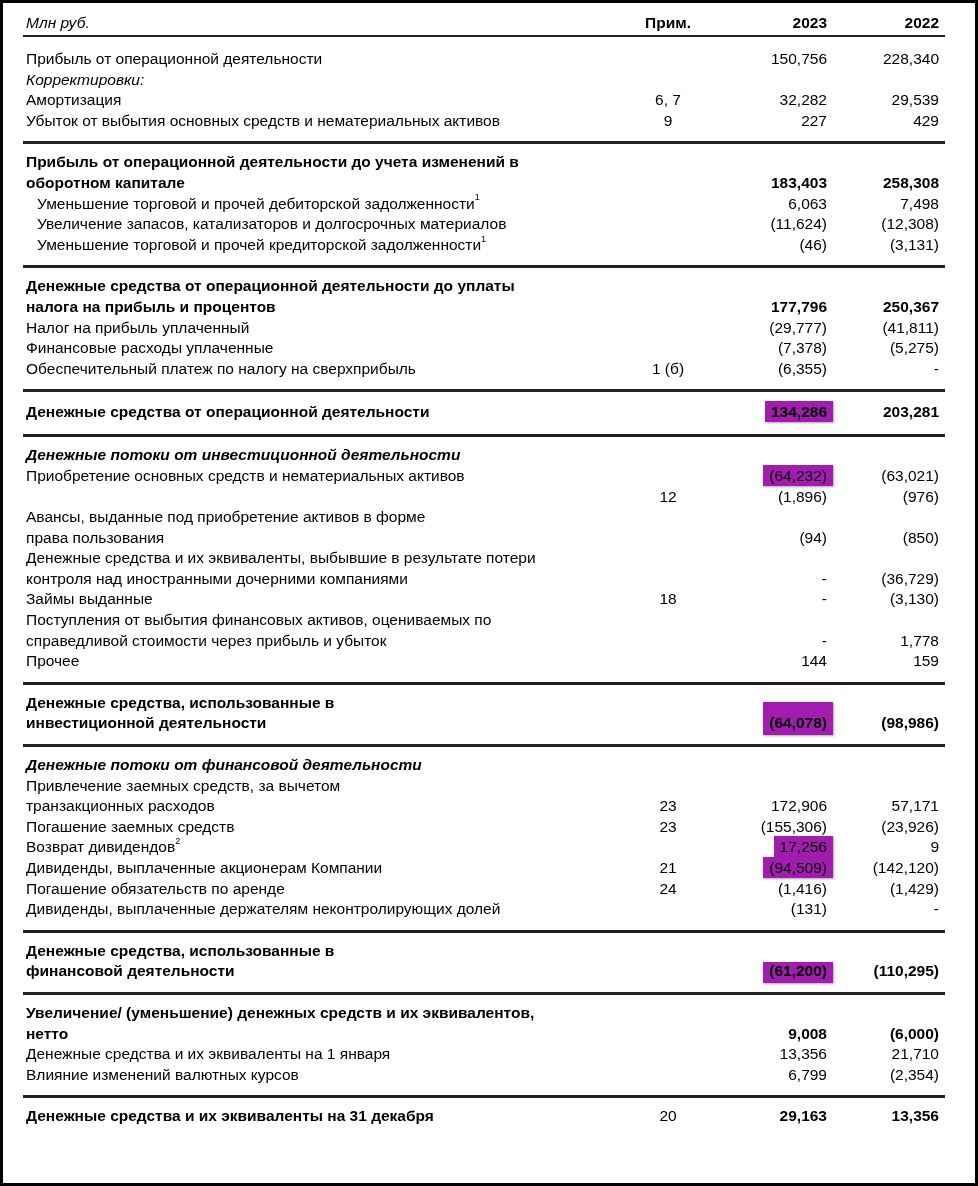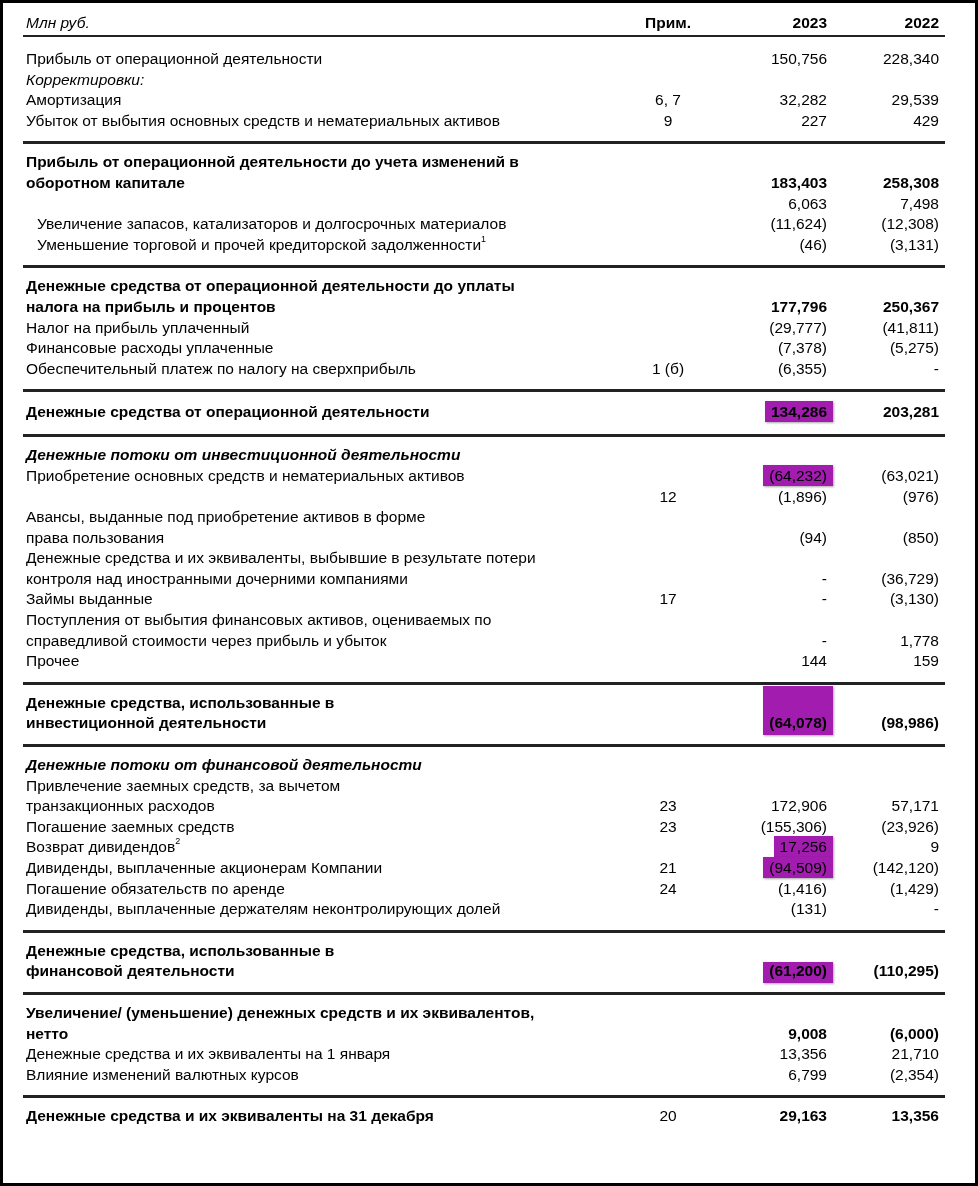--- a/index.html
+++ b/index.html
@@ -70,20 +70,21 @@
 
   <div class="row b">
         <span class="lbl">Прибыль от операционной деятельности до учета изменений в</span>
       </div>
   <div class="row b">
         <span class="lbl">оборотном капитале</span>
         <span class="v23">183,403</span>
         <span class="v22">258,308</span>
       </div>
   <div class="row">
+        <span class="lbl ind"><span>Уменьшение торговой и прочей дебиторской задолженности</span><sup>1</sup></span>
         <span class="v23">6,063</span>
         <span class="v22">7,498</span>
       </div>
   <div class="row">
         <span class="lbl ind">Увеличение запасов, катализаторов и долгосрочных материалов</span>
         <span class="v23">(11,624)</span>
         <span class="v22">(12,308)</span>
       </div>
   <div class="row">
         <span class="lbl ind"><span>Уменьшение торговой и прочей кредиторской задолженности</span><sup>1</sup></span>
@@ -149,21 +150,21 @@
   <div class="row">
         <span class="lbl">Денежные средства и их эквиваленты, выбывшие в результате потери</span>
       </div>
   <div class="row">
         <span class="lbl">контроля над иностранными дочерними компаниями</span>
         <span class="v23">-</span>
         <span class="v22">(36,729)</span>
       </div>
   <div class="row">
         <span class="lbl">Займы выданные</span>
-        <span class="note">17</span>
+        <span class="note">18</span>
         <span class="v23">-</span>
         <span class="v22">(3,130)</span>
       </div>
   <div class="row">
         <span class="lbl">Поступления от выбытия финансовых активов, оцениваемых по</span>
       </div>
   <div class="row">
         <span class="lbl">справедливой стоимости через прибыль и убыток</span>
         <span class="v23">-</span>
         <span class="v22">1,778</span>
@@ -173,21 +174,21 @@
         <span class="v23">144</span>
         <span class="v22">159</span>
       </div>
   <div class="sep"></div>
 
   <div class="row b">
         <span class="lbl">Денежные средства, использованные в</span>
       </div>
   <div class="row b">
         <span class="lbl">инвестиционной деятельности</span>
-        <span class="v23"><span class="hl" style="padding:28px 6px 4px 6px">(64,078)</span></span>
+        <span class="v23"><span class="hl" style="padding:12px 6px 4px 6px">(64,078)</span></span>
         <span class="v22">(98,986)</span>
       </div>
   <div class="sep"></div>
 
   <div class="row">
         <span class="lbl iu">Денежные потоки от финансовой деятельности</span>
       </div>
   <div class="row">
         <span class="lbl">Привлечение заемных средств, за вычетом</span>
       </div>

